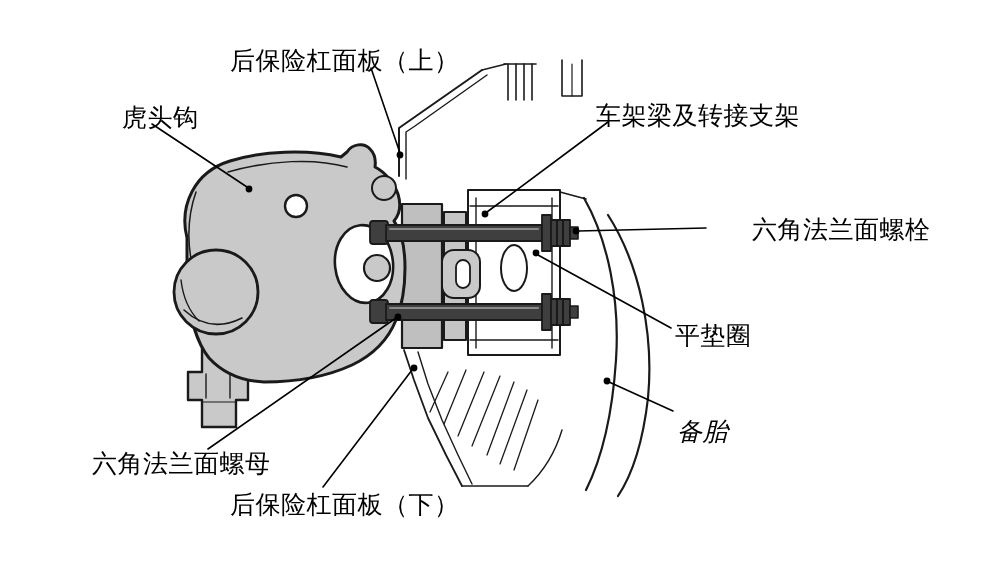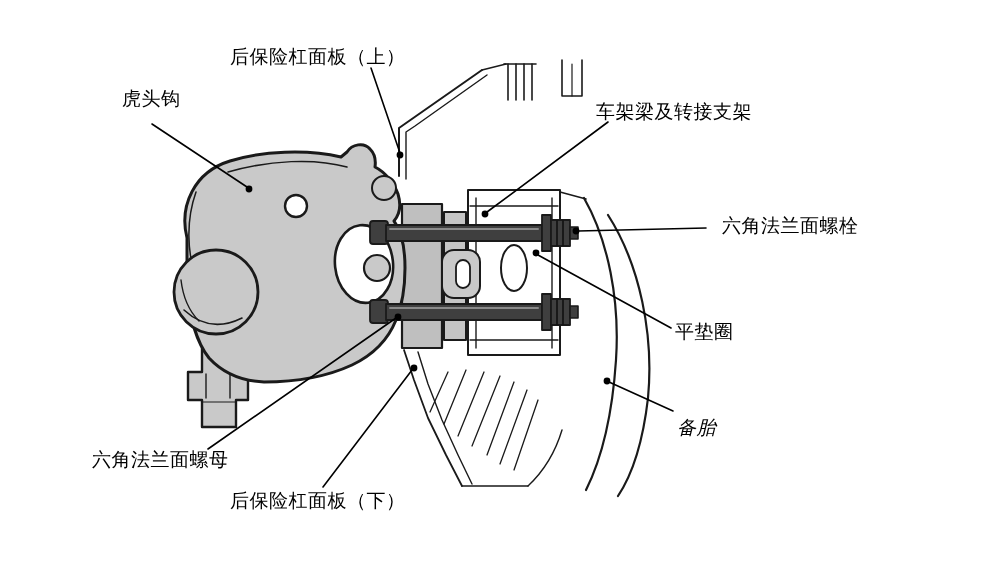--- a/index.html
+++ b/index.html
@@ -15,21 +15,21 @@
     background: #ffffff;
     overflow: hidden;
   }
   .diagram-svg {
     position: absolute;
     left: 0;
     top: 0;
   }
   .callout {
     position: absolute;
-    font-size: 19px;
+    font-size: 25px;
     color: #000000;
     white-space: nowrap;
     letter-spacing: 0.5px;
   }
 </style>
 </head>
 <body>
 
 <div class="page">
 
@@ -167,25 +167,25 @@
       <circle cx="576" cy="231" r="3.4"></circle>
       <circle cx="536" cy="253" r="3.4"></circle>
       <circle cx="607" cy="381" r="3.4"></circle>
       <circle cx="398" cy="317" r="3.4"></circle>
       <circle cx="414" cy="368" r="3.4"></circle>
     </g>
   </svg>
 
   <div class="callout" style="left:230px; top:44px;">后保险杠面板（上）</div>
 
-  <div class="callout" style="left:122px; top:86px;">虎头钩</div>
+  <div class="callout" style="left:122px; top:101px;">虎头钩</div>
 
   <div class="callout" style="left:596px; top:99px;text-align:right;">车架梁及转接支架</div>
 
-  <div class="callout" style="left:722px; top:213px;">六角法兰面螺栓</div>
+  <div class="callout" style="left:752px; top:213px;">六角法兰面螺栓</div>
 
   <div class="callout" style="left:675px; top:319px;text-align:right;">平垫圈</div>
 
   <div class="callout" style="left:677px; top:415px;font-style:italic;">备胎</div>
 
   <div class="callout" style="left:230px; top:488px;">后保险杠面板（下）</div>
 
   <div class="callout" style="left:92px; top:447px;">六角法兰面螺母</div>
 
 </div>

